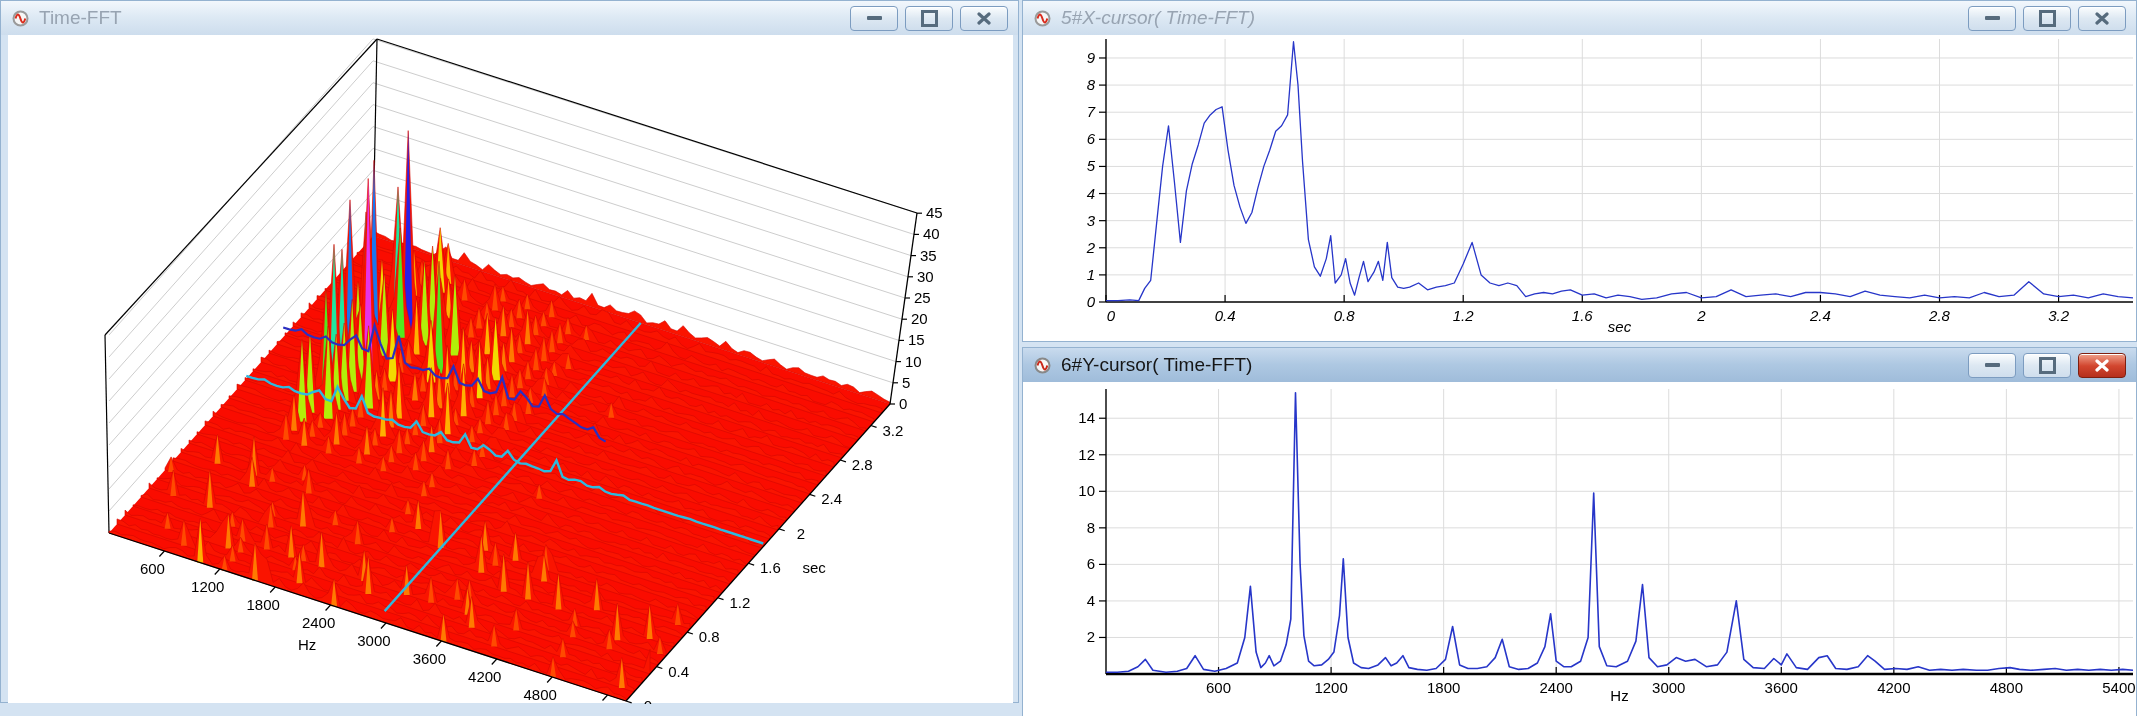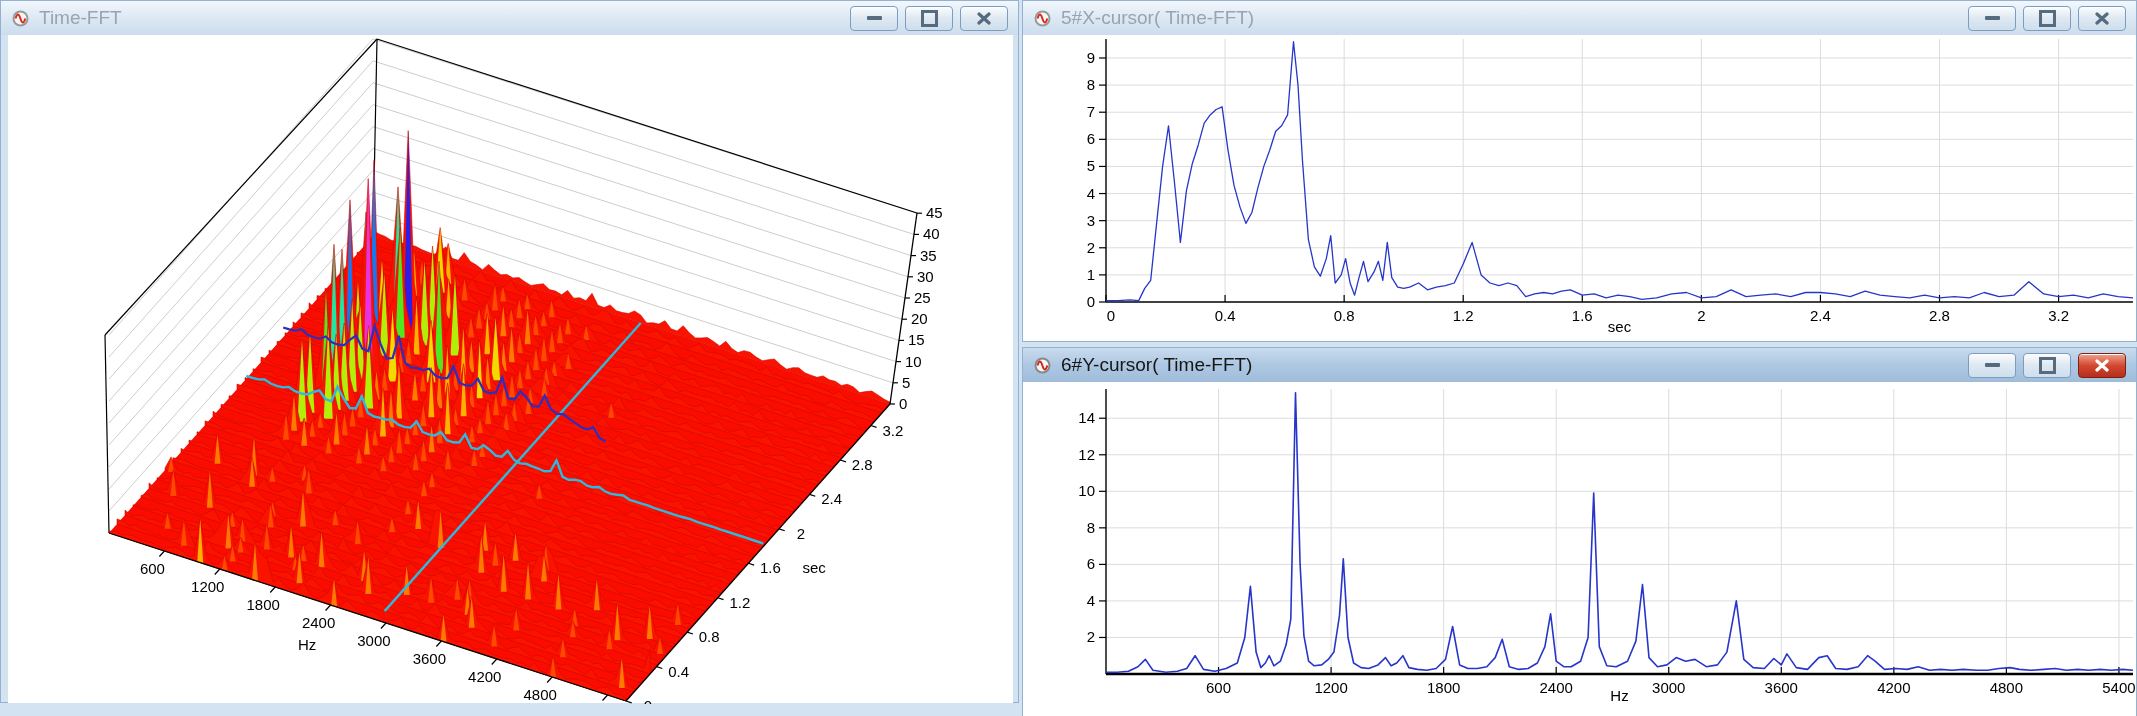--- a/index.html
+++ b/index.html
@@ -383,21 +383,21 @@
           <text x="919" y="225.6" text-anchor="start" class="tick-label">35</text>
           <line x1="913" y1="199.4" x2="918" y2="199.4" stroke="#000" stroke-width="1.2"></line>
           <text x="922" y="204.4" text-anchor="start" class="tick-label">40</text>
           <line x1="916" y1="178.20000000000002" x2="921" y2="178.20000000000002" stroke="#000" stroke-width="1.2"></line>
           <text x="925" y="183.20000000000002" text-anchor="start" class="tick-label">45</text>
         </g>
       </svg>
   </div>
 </div>
 
-<div class="window" id="w-xcursor" style="left:1022px;top:0;width:1115px;height:342px;">
+<div class="window" id="w-xcursor" style="left:1022px;top:0;width:1115px;height:342px;font-style:italic;">
   <div class="titlebar">
     <span>
       <svg width="19" height="19">
           <circle cx="9.5" cy="9.5" r="7" fill="#f6f6f6" stroke="#9a9a9a" stroke-width="2"></circle>
       <path d="M4.5,9.5 q2.4,-8 4.9,0 q2.5,8 4.9,0" fill="none" stroke="#d92c1d" stroke-width="2"></path>
         </svg>
     </span>
     <span class="title">5#X-cursor( Time-FFT)</span>
     <span class="controls">
       <span class="ctl-btn">

